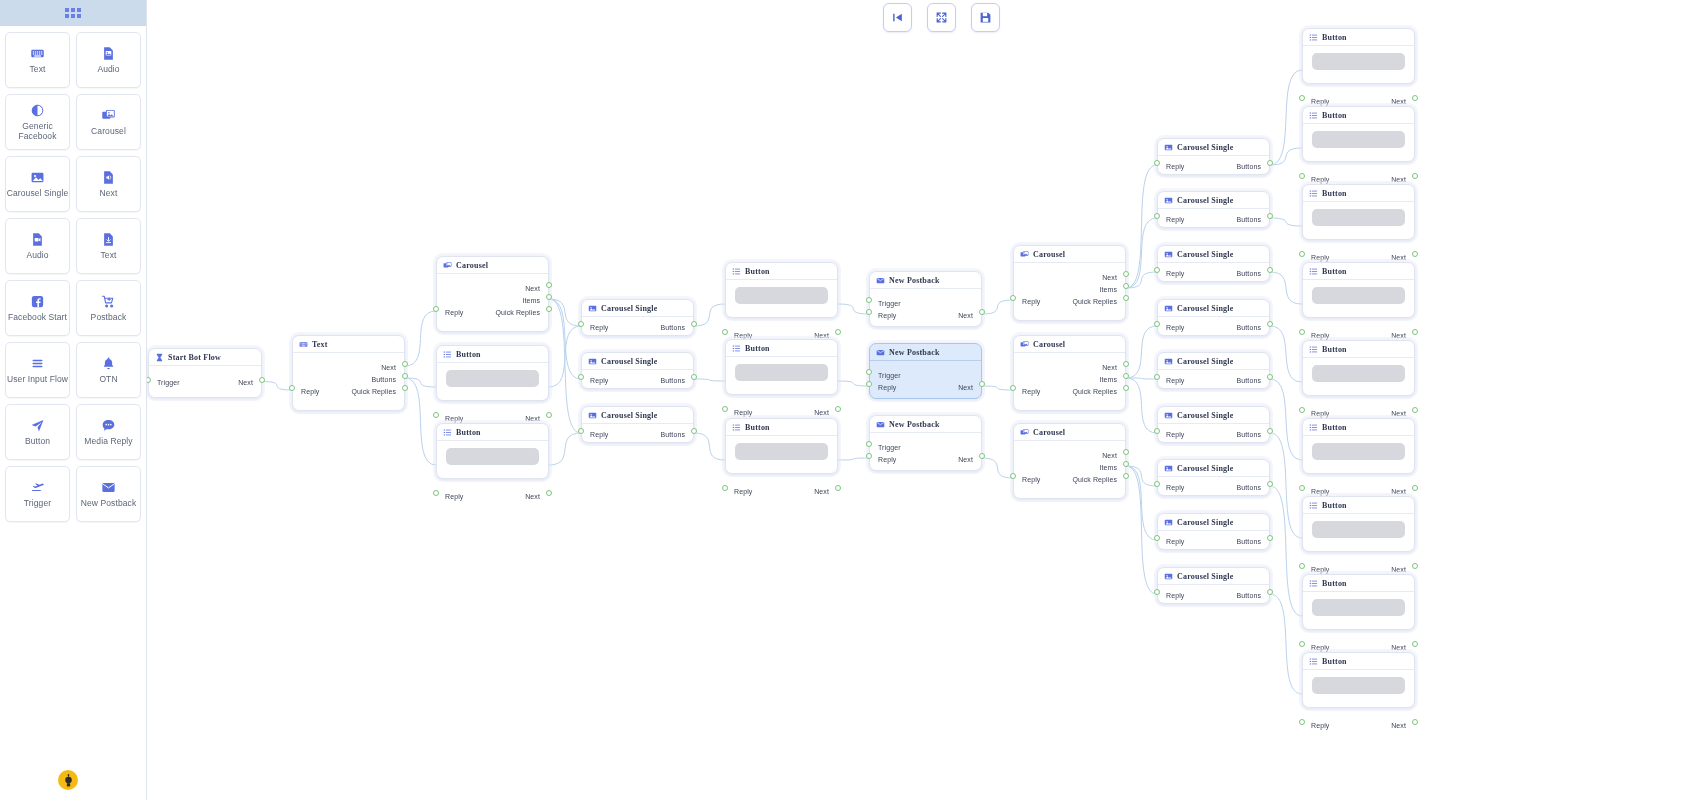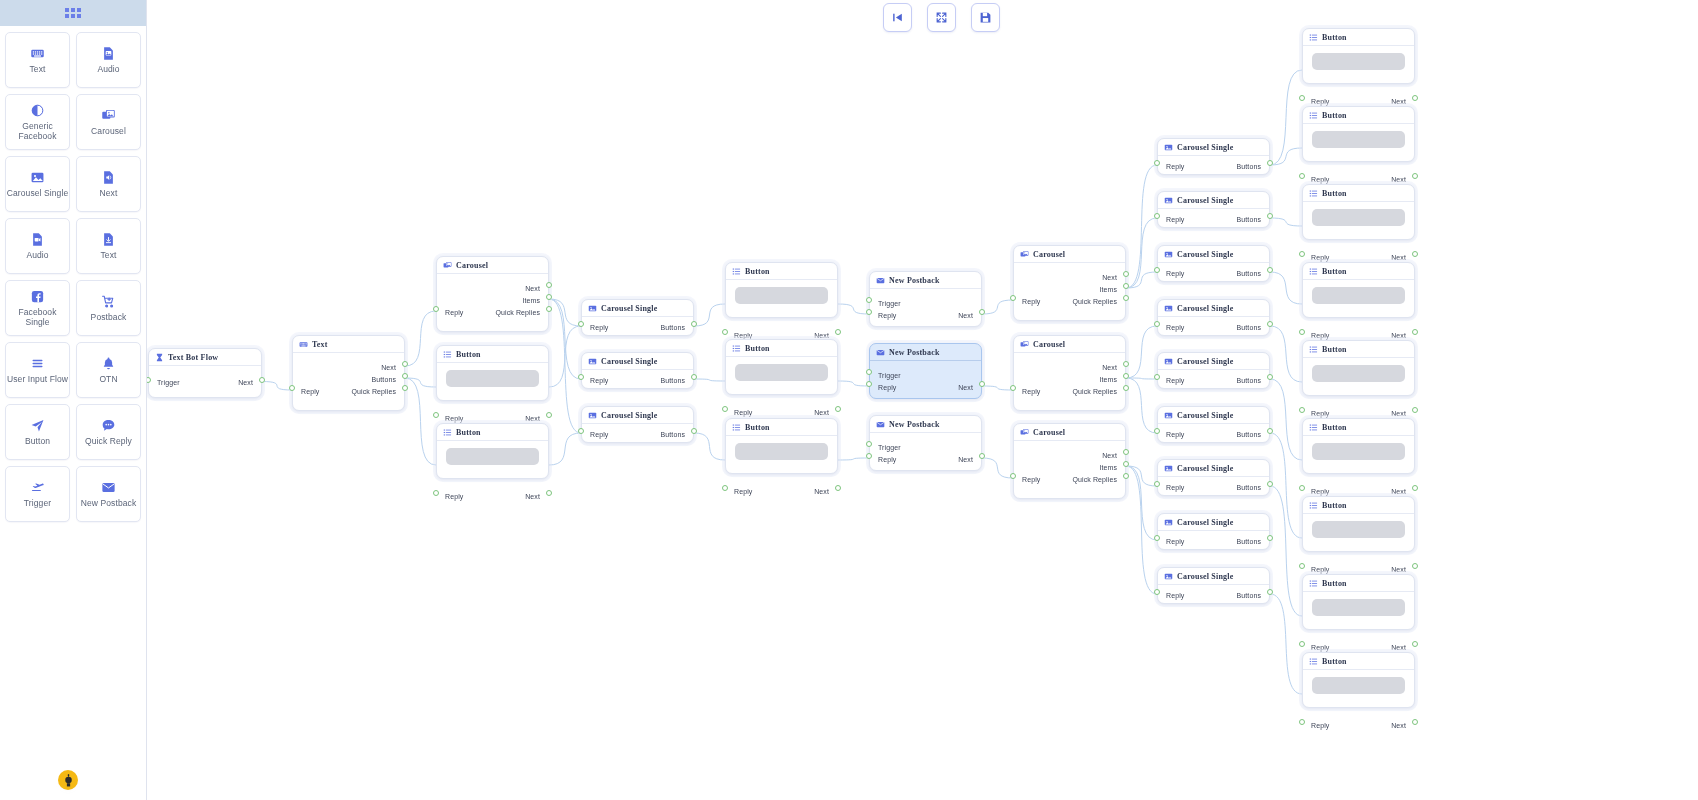--- a/index.html
+++ b/index.html
@@ -229,21 +229,21 @@
           </span>
           <span class="pal-label">Text</span>
         </div>
         <div class="pal-item">
           <span class="pal-ico">
             <svg width="15" height="15" viewBox="0 0 24 24" fill="#5a6fe0">
               <rect x="3" y="3" width="18" height="18" rx="3.6"></rect>
               <path d="M14.4 21v-6.6h2.2l.34-2.6h-2.54v-1.6c0-.74.22-1.25 1.3-1.25h1.34V6.7c-.24-.03-1.03-.1-1.95-.1-1.93 0-3.25 1.17-3.25 3.32v1.88H9.6v2.6h2.24V21z" fill="#fff"></path>
             </svg>
           </span>
-          <span class="pal-label">Facebook Single</span>
+          <span class="pal-label">Facebook Start</span>
         </div>
         <div class="pal-item">
           <span class="pal-ico">
             <svg width="15" height="15" viewBox="0 0 24 24" fill="none" stroke="#5a6fe0" stroke-width="1.8" stroke-linecap="round" stroke-linejoin="round">
               <path d="M2.5 3.5h2.6l2.3 10.6h9.4l2-7.4H6.4"></path>
               <circle cx="9" cy="19" r="1.5" fill="#5a6fe0"></circle>
               <circle cx="17" cy="19" r="1.5" fill="#5a6fe0"></circle>
               <path d="M13 6.3v4M11 8.3h4"></path>
             </svg>
           </span>
@@ -280,21 +280,21 @@
           <span class="pal-ico">
             <svg width="15" height="15" viewBox="0 0 24 24" fill="#5a6fe0">
               <path d="M12 3.2c5.2 0 9.3 3.3 9.3 7.4s-4.1 7.4-9.3 7.4a11 11 0 01-2.6-.3L4.6 20.4l1-3.6C3.6 15.4 2.7 13.5 2.7 10.6 2.7 6.5 6.8 3.2 12 3.2z"></path>
               <g fill="#fff">
                 <circle cx="8.3" cy="10.6" r="1.25"></circle>
                 <circle cx="12" cy="10.6" r="1.25"></circle>
                 <circle cx="15.7" cy="10.6" r="1.25"></circle>
               </g>
             </svg>
           </span>
-          <span class="pal-label">Quick Reply</span>
+          <span class="pal-label">Media Reply</span>
         </div>
         <div class="pal-item">
           <span class="pal-ico">
             <svg width="15" height="15" viewBox="0 0 24 24" fill="#5a6fe0">
               <path d="M21.8 6.6c-.3-.8-1.3-1.1-2.4-.7l-4.1 1.6-5.2-2.1-1.9.7 3.7 2.9-3.6 1.4-2.5-.9-1.5.6 3 2.4c.5.4 1.2.5 1.8.3l11.3-4.3c1.1-.4 1.7-1.2 1.4-1.9z"></path>
               <rect x="3" y="16" width="14.5" height="1.5" rx=".75"></rect>
             </svg>
           </span>
           <span class="pal-label">Trigger</span>
         </div>
@@ -382,21 +382,21 @@
         <path d="M1123,594 C1151,594 1127,694 1155,694" fill="none" stroke="#b9d2ee" stroke-width="1"></path>
       </svg>
     <div id="nodes">
         <div class="node" style="left: 1px; top: 348px; width: 114px; height: 50px;">
           <div class="node-head">
             <span class="hico">
               <svg width="9" height="9" viewBox="0 0 24 24" fill="#5a6fe0">
                 <path d="M5 2h14v3l-5 7 5 7v3H5v-3l5-7-5-7z"></path>
               </svg>
             </span>
-            <span>Text Bot Flow</span>
+            <span>Start Bot Flow</span>
           </div>
           <div class="node-body">
             <div class="ports">
               <div style="position: absolute; right: 8px; top: 11.5px; height: 10px; display: flex; align-items: center;">
                 <span class="port-label">Next</span>
               </div>
               <span class="dot" style="position: absolute; right: -4px; top: 13.5px;"></span>
               <div style="position: absolute; left: 8px; top: 11.5px; height: 10px; display: flex; align-items: center;">
                 <span class="port-label">Trigger</span>
               </div>

